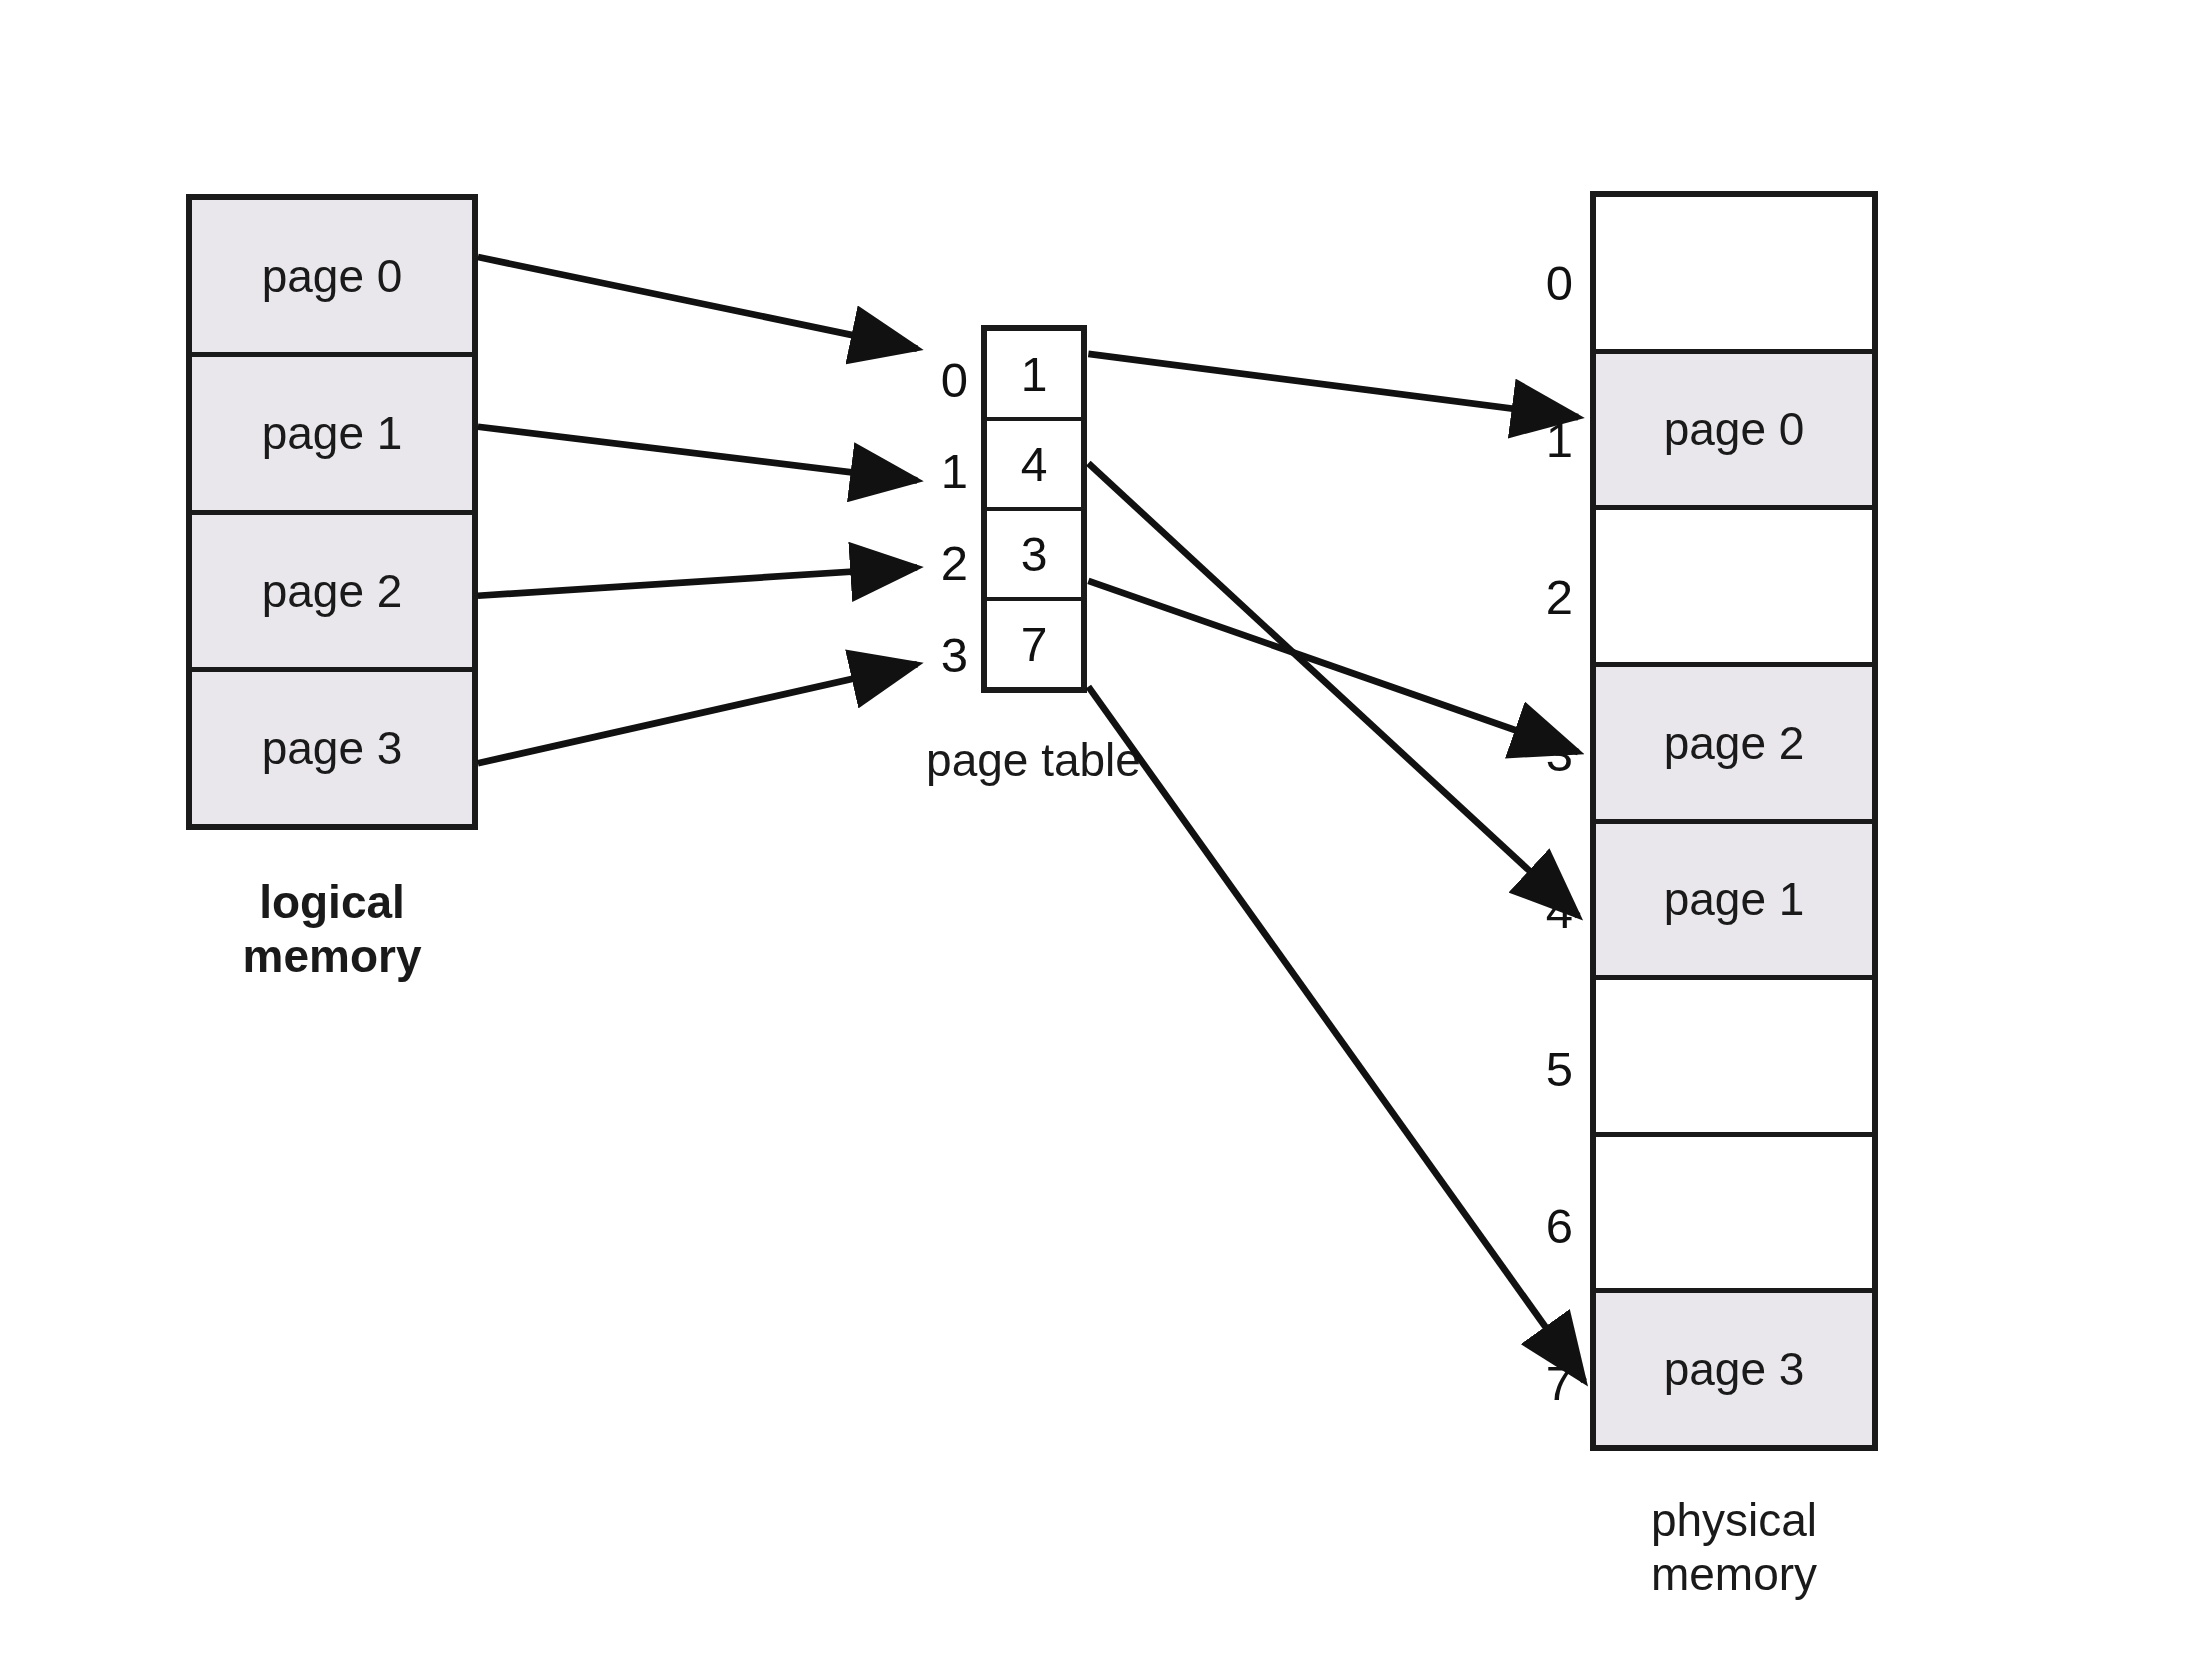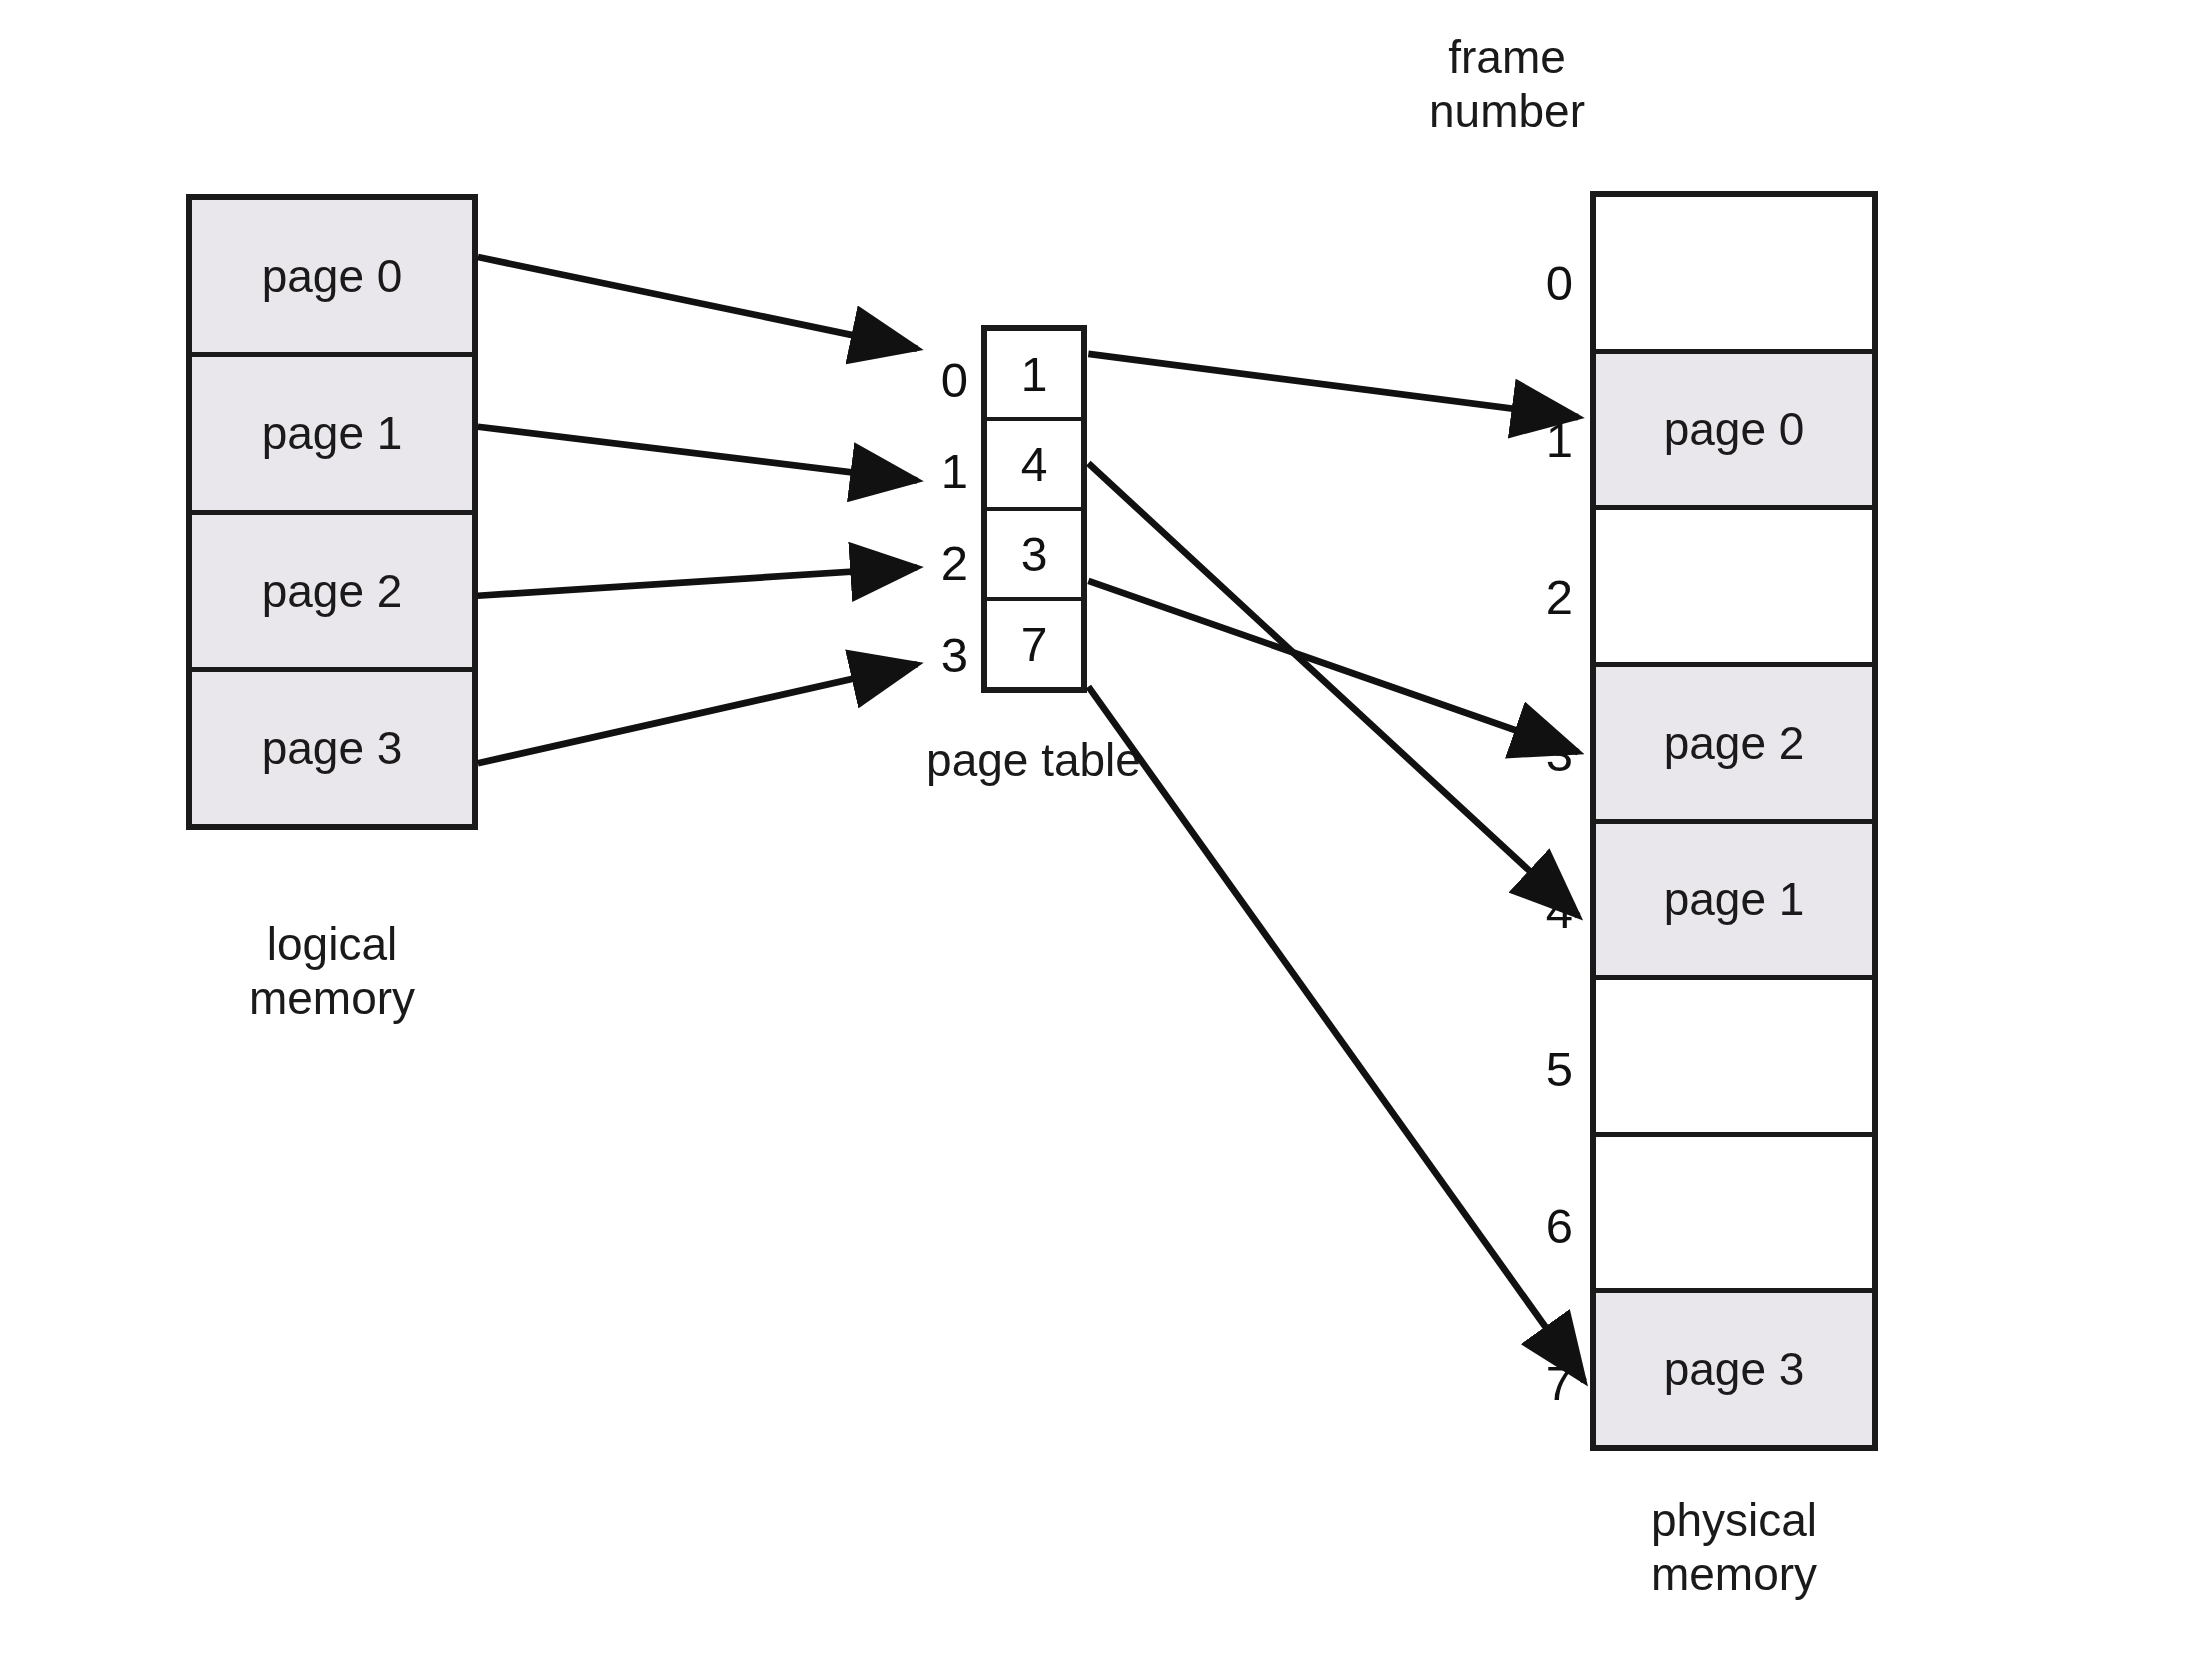--- a/index.html
+++ b/index.html
@@ -130,39 +130,37 @@
 <body>
 
 <div id="stage">
 
   <div id="logical-memory">
     <div class="lm-cell">page 0</div>
     <div class="lm-cell">page 1</div>
     <div class="lm-cell">page 2</div>
     <div class="lm-cell">page 3</div>
   </div>
-  <div class="caption" style="left:186px; top:917px; width:292px;">logical
+  <div class="caption" style="left:186px; top:875px; width:292px;font-weight:bold;">logical
 memory</div>
 
   <div id="page-table">
     <div class="pt-cell">1</div>
     <div class="pt-cell">4</div>
     <div class="pt-cell">3</div>
     <div class="pt-cell">7</div>
   </div>
 
   <div class="idx pt-index" style="left:916px; top:356px;">0</div>
   <div class="idx pt-index" style="left:916px; top:447px;">1</div>
   <div class="idx pt-index" style="left:916px; top:539px;">2</div>
   <div class="idx pt-index" style="left:916px; top:631px;">3</div>
 
   <div class="caption" style="left:855px; top:733px; width:357px;text-align:center;">page table</div>
 
-  <div class="caption" style="left:1362px; top:30px; width:290px;">frame
-number</div>
 
   <div id="physical-memory">
     <div class="pm-cell"></div>
     <div class="pm-cell filled">page 0</div>
     <div class="pm-cell"></div>
     <div class="pm-cell filled">page 2</div>
     <div class="pm-cell filled">page 1</div>
     <div class="pm-cell"></div>
     <div class="pm-cell"></div>
     <div class="pm-cell filled">page 3</div>

